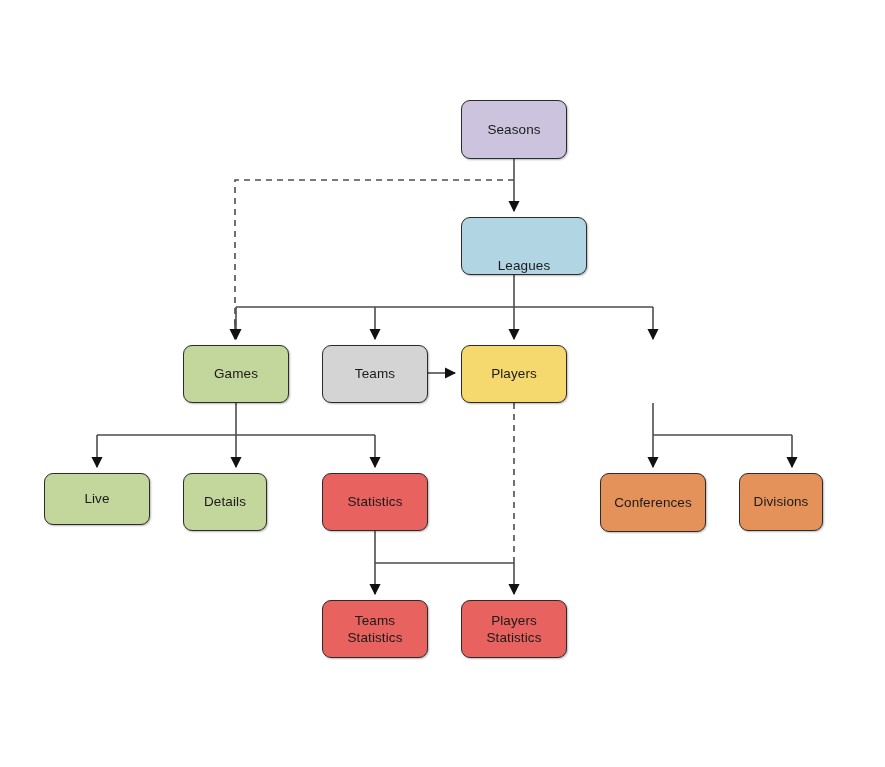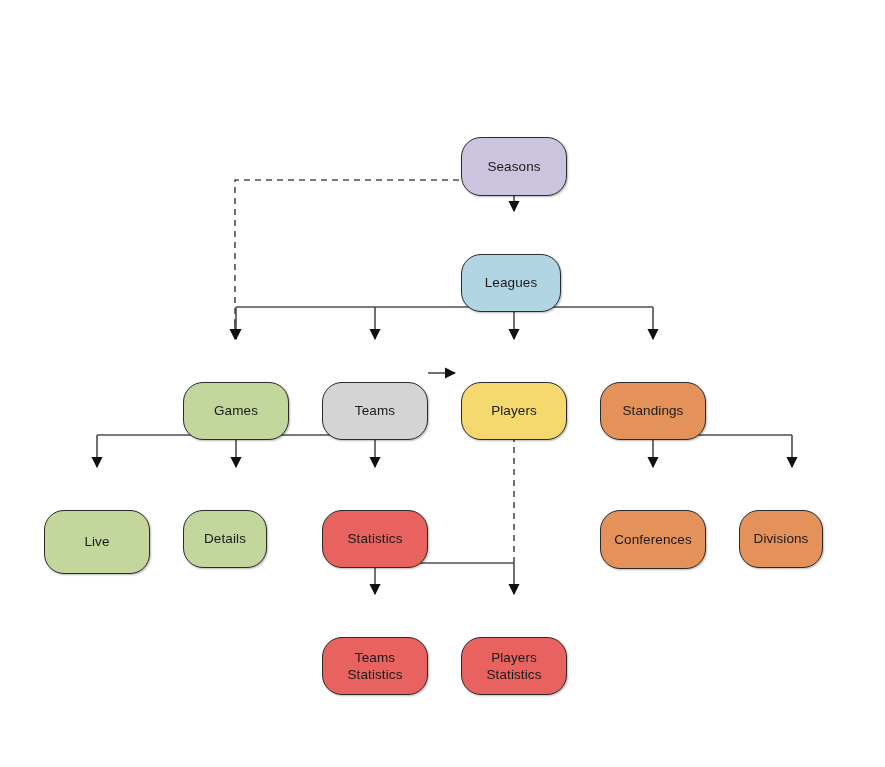--- a/index.html
+++ b/index.html
@@ -23,33 +23,32 @@
     left: 0;
     top: 0;
     width: 885px;
     height: 767px;
     pointer-events: none;
   }
   .node {
     position: absolute;
     box-sizing: border-box;
     border: 1px solid #2b2b2b;
-    border-radius: 20px;
+    border-radius: 9px;
     display: flex;
     align-items: center;
     justify-content: center;
     text-align: center;
     color: #1a1a1a;
     font-size: 13.5px;
     line-height: 1.28;
     letter-spacing: 0.1px;
     box-shadow: 1px 1px 2px rgba(0,0,0,0.28);
     z-index: 2;
     user-select: none;
-    margin-top: 37px;
   }
   .node span {
     display: block;
     padding: 0 6px;
     white-space: pre-line;
   }
 </style>
 </head>
 <body>
 
@@ -94,41 +93,38 @@
       <path stroke-dasharray="6 5" d="M 514 403 L 514 563"></path>
       <path d="M 514 563 L 514 594" marker-end="url(#arrow)"></path>
 
     </g>
   </svg>
 
   <div class="node" style="left:461px; top:100px; width:106px; height:59px; background:#ccc4de;">
     <span>Seasons</span>
   </div>
 
-  <div class="node" style="left:461px; top:217px; width:100px; height:58px; background:#b1d5e3;">
+  <div class="node" style="left:461px; top:217px; width:126px; height:58px; background:#b1d5e3;align-items:flex-end;">
     <span>Leagues</span>
   </div>
 
   <div class="node" style="left:183px; top:345px; width:106px; height:58px; background:#c3d69b;">
     <span>Games</span>
   </div>
 
   <div class="node" style="left:322px; top:345px; width:106px; height:58px; background:#d4d4d4;">
     <span>Teams</span>
   </div>
 
   <div class="node" style="left:461px; top:345px; width:106px; height:58px; background:#f6d96e;">
     <span>Players</span>
   </div>
 
-  <div class="node" style="left:600px; top:345px; width:106px; height:58px; background:#e5925a;">
-    <span>Standings</span>
-  </div>
 
-  <div class="node" style="left:44px; top:473px; width:106px; height:64px; background:#c3d69b;">
+  <div class="node" style="left:44px; top:473px; width:106px; height:52px; background:#c3d69b;">
     <span>Live</span>
   </div>
 
   <div class="node" style="left:183px; top:473px; width:84px; height:58px; background:#c3d69b;">
     <span>Details</span>
   </div>
 
   <div class="node" style="left:322px; top:473px; width:106px; height:58px; background:#e8635f;">
     <span>Statistics</span>
   </div>

